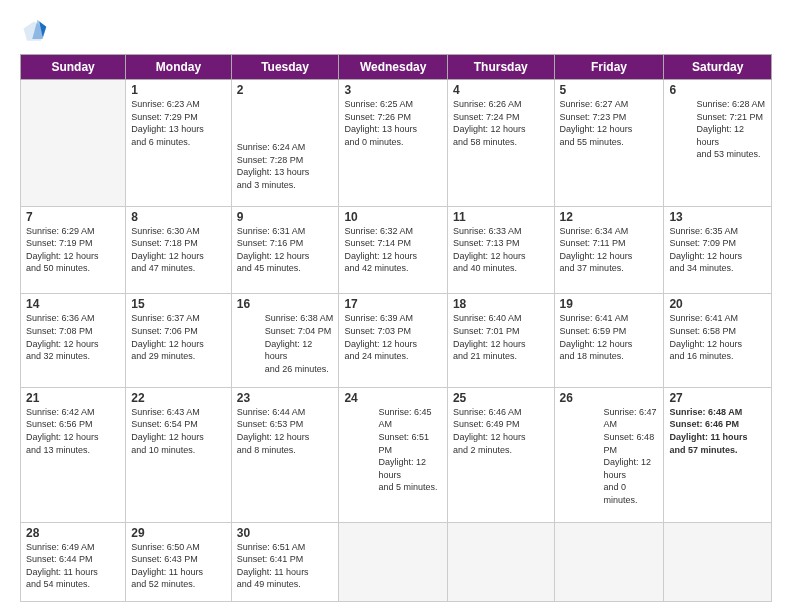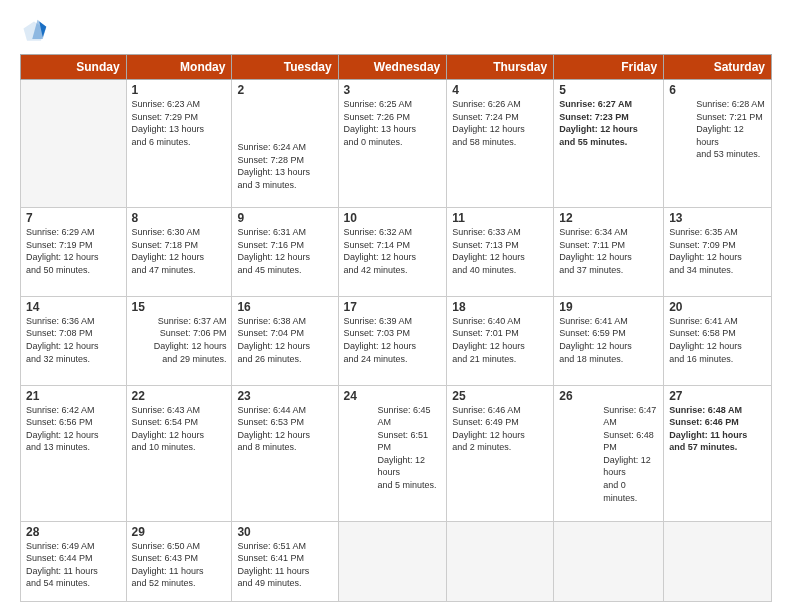--- a/index.html
+++ b/index.html
@@ -53,25 +53,25 @@
     .subtitle {
       font-size: 14px;
       color: #555;
     }
     .calendar {
       width: 100%;
       border-collapse: collapse;
       flex: 1;
     }
     .calendar th {
-      background: #c2410c;
+      background: #701a75;
       color: #fff;
       font-size: 12px;
       font-weight: bold;
-      text-align: right;
+      text-align: center;
       padding: 5px 6px;
       border: 1px solid #aaa;
     }
     .calendar td {
       border: 1px solid #ccc;
       vertical-align: top;
       padding: 3px 5px;
       font-size: 9.5px;
       color: #333;
       width: 113px;
@@ -157,21 +157,21 @@
           </td>
           <td>
             <span class="day-number">4</span>
             <div class="day-info" style="white-space: pre-line;">Sunrise: 6:26 AM
 Sunset: 7:24 PM
 Daylight: 12 hours
 and 58 minutes.</div>
           </td>
           <td>
             <span class="day-number">5</span>
-            <div class="day-info" style="white-space: pre-line; font-weight: bold;">Sunrise: 6:27 AM
+            <div class="day-info" style="white-space: pre-line;">Sunrise: 6:27 AM
 Sunset: 7:23 PM
 Daylight: 12 hours
 and 55 minutes.</div>
           </td>
           <td>
             <span class="day-number">6</span>
             <div class="day-info" style="white-space: pre-line; margin-left: 27px;">Sunrise: 6:28 AM
 Sunset: 7:21 PM
 Daylight: 12 hours
 and 53 minutes.</div>
@@ -231,28 +231,28 @@
         <tr>
           <td>
             <span class="day-number">14</span>
             <div class="day-info" style="white-space: pre-line;">Sunrise: 6:36 AM
 Sunset: 7:08 PM
 Daylight: 12 hours
 and 32 minutes.</div>
           </td>
           <td>
             <span class="day-number">15</span>
-            <div class="day-info" style="white-space: pre-line; text-align: right;">Sunrise: 6:37 AM
+            <div class="day-info" style="white-space: pre-line;">Sunrise: 6:37 AM
 Sunset: 7:06 PM
 Daylight: 12 hours
 and 29 minutes.</div>
           </td>
           <td>
             <span class="day-number">16</span>
-            <div class="day-info" style="white-space: pre-line;">Sunrise: 6:38 AM
+            <div class="day-info" style="white-space: pre-line; margin-left: 28px;">Sunrise: 6:38 AM
 Sunset: 7:04 PM
 Daylight: 12 hours
 and 26 minutes.</div>
           </td>
           <td>
             <span class="day-number">17</span>
             <div class="day-info" style="white-space: pre-line;">Sunrise: 6:39 AM
 Sunset: 7:03 PM
 Daylight: 12 hours
 and 24 minutes.</div>

